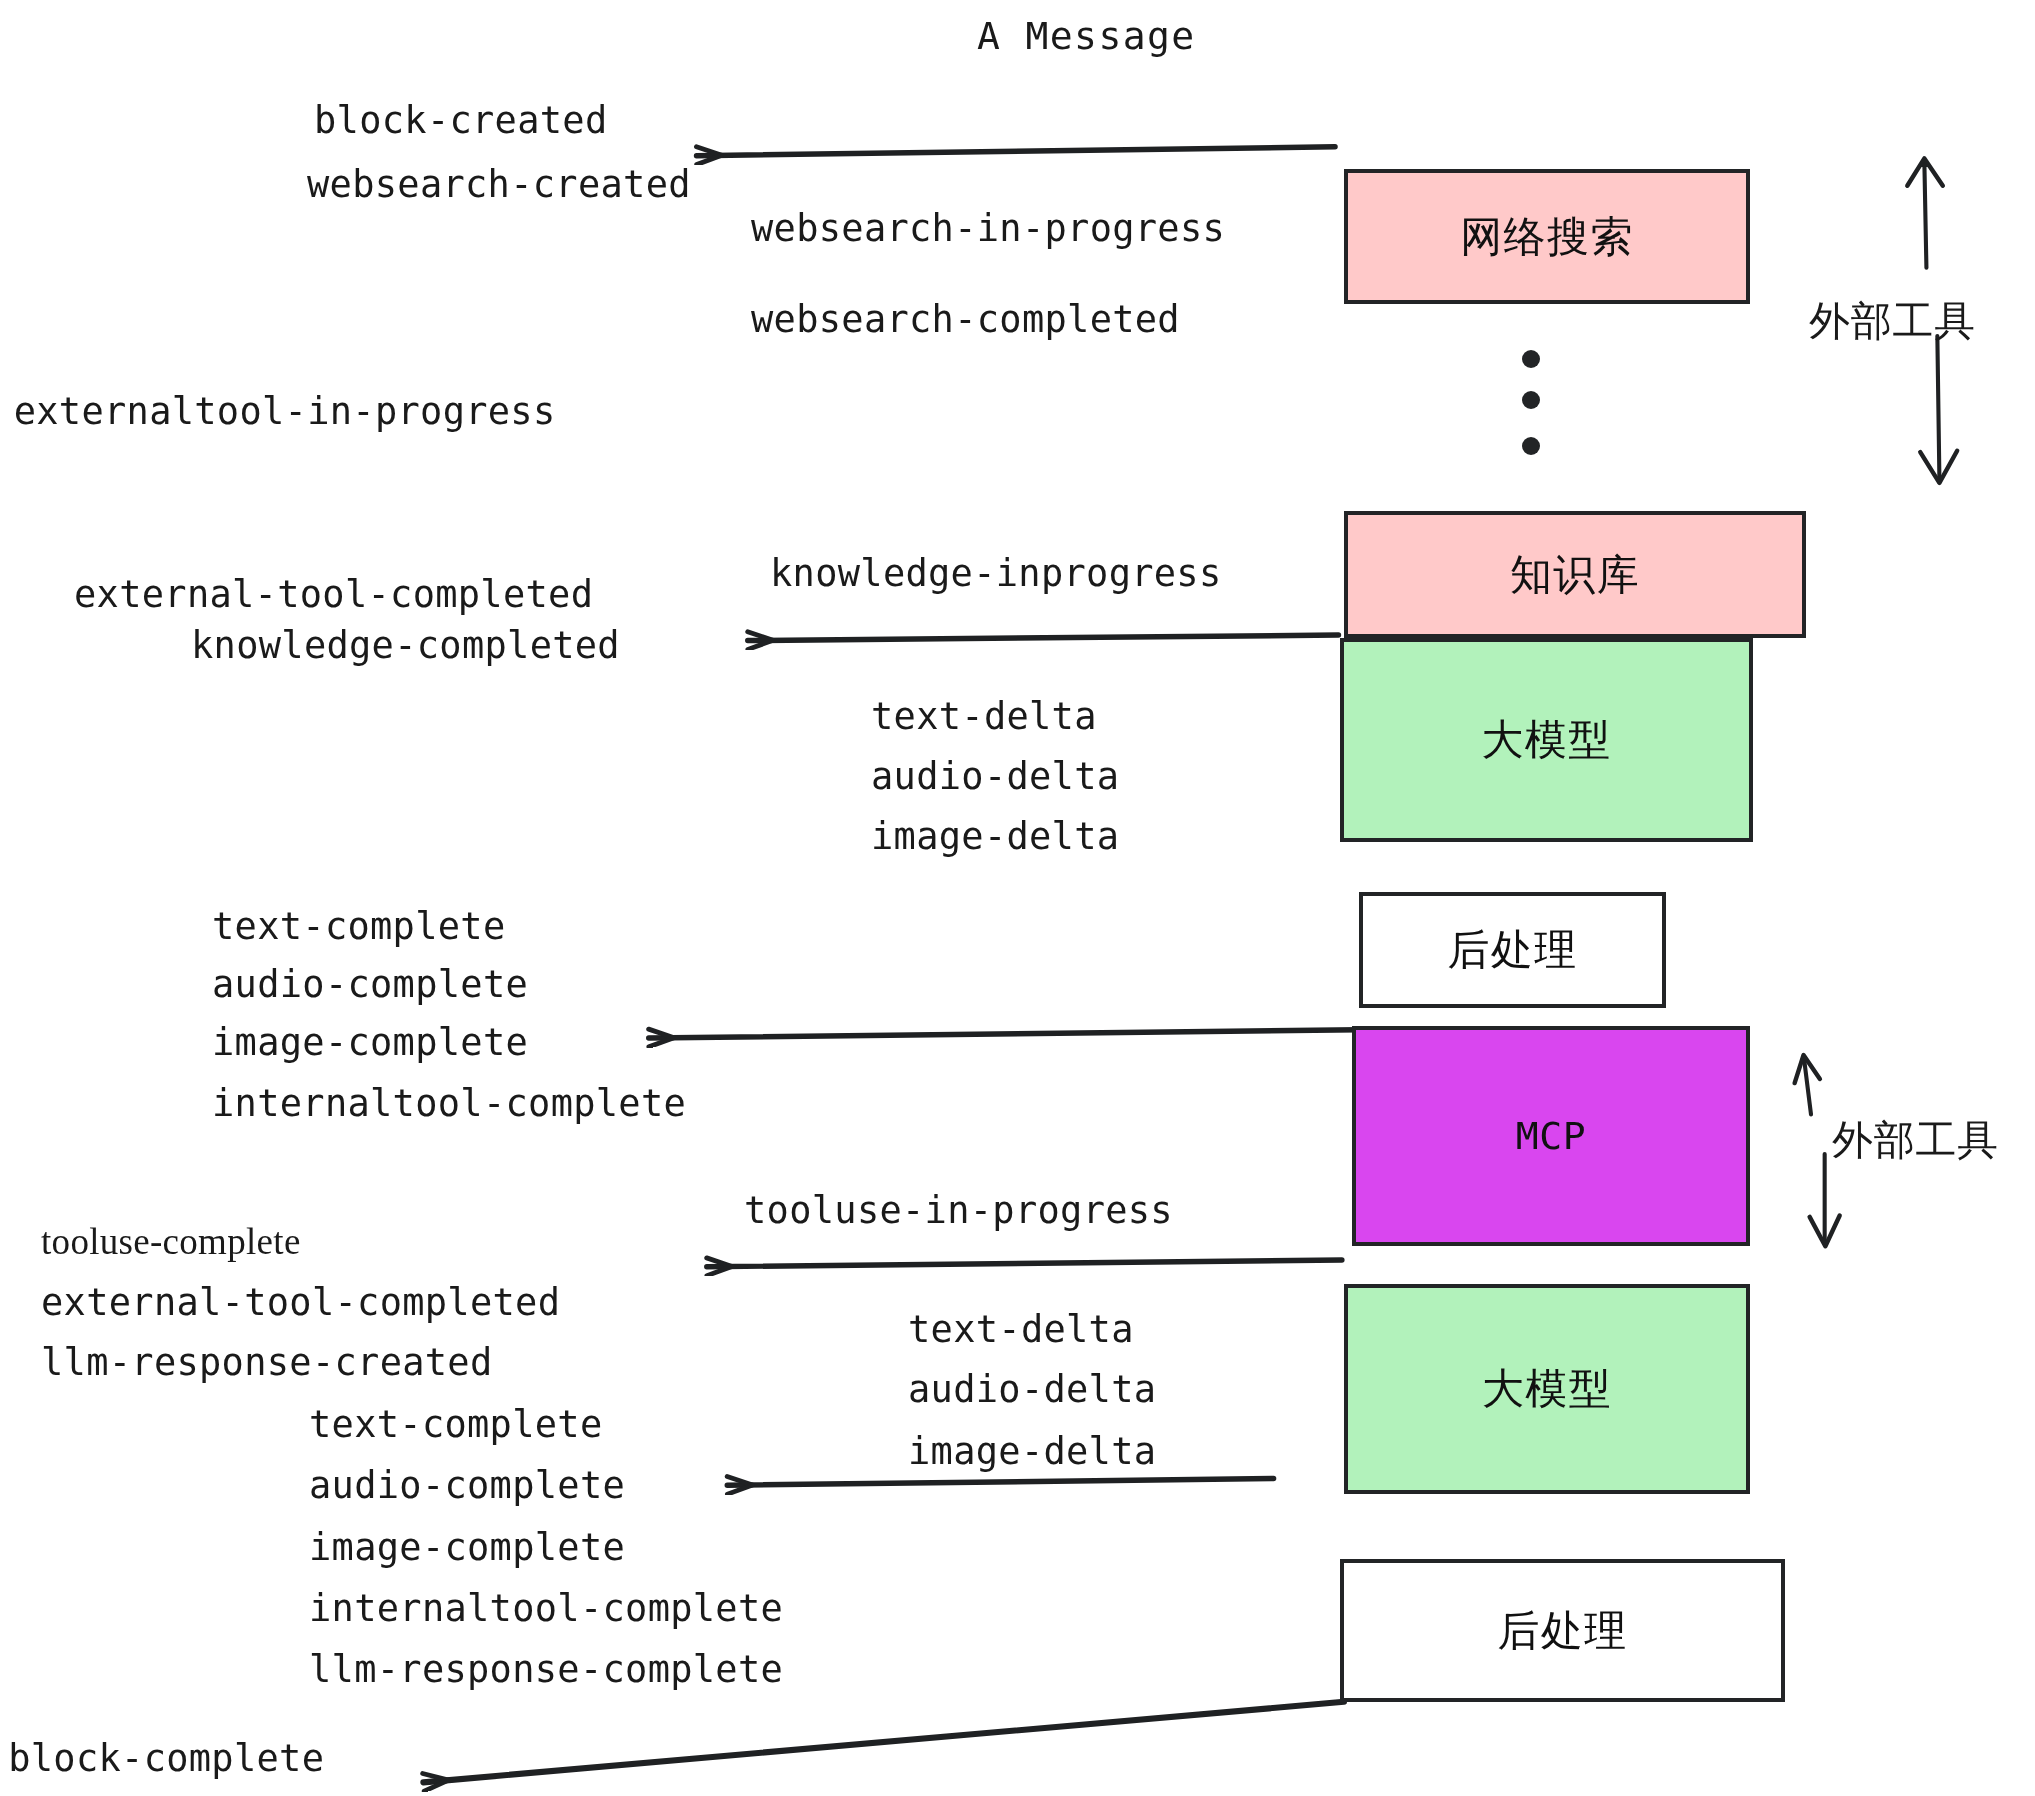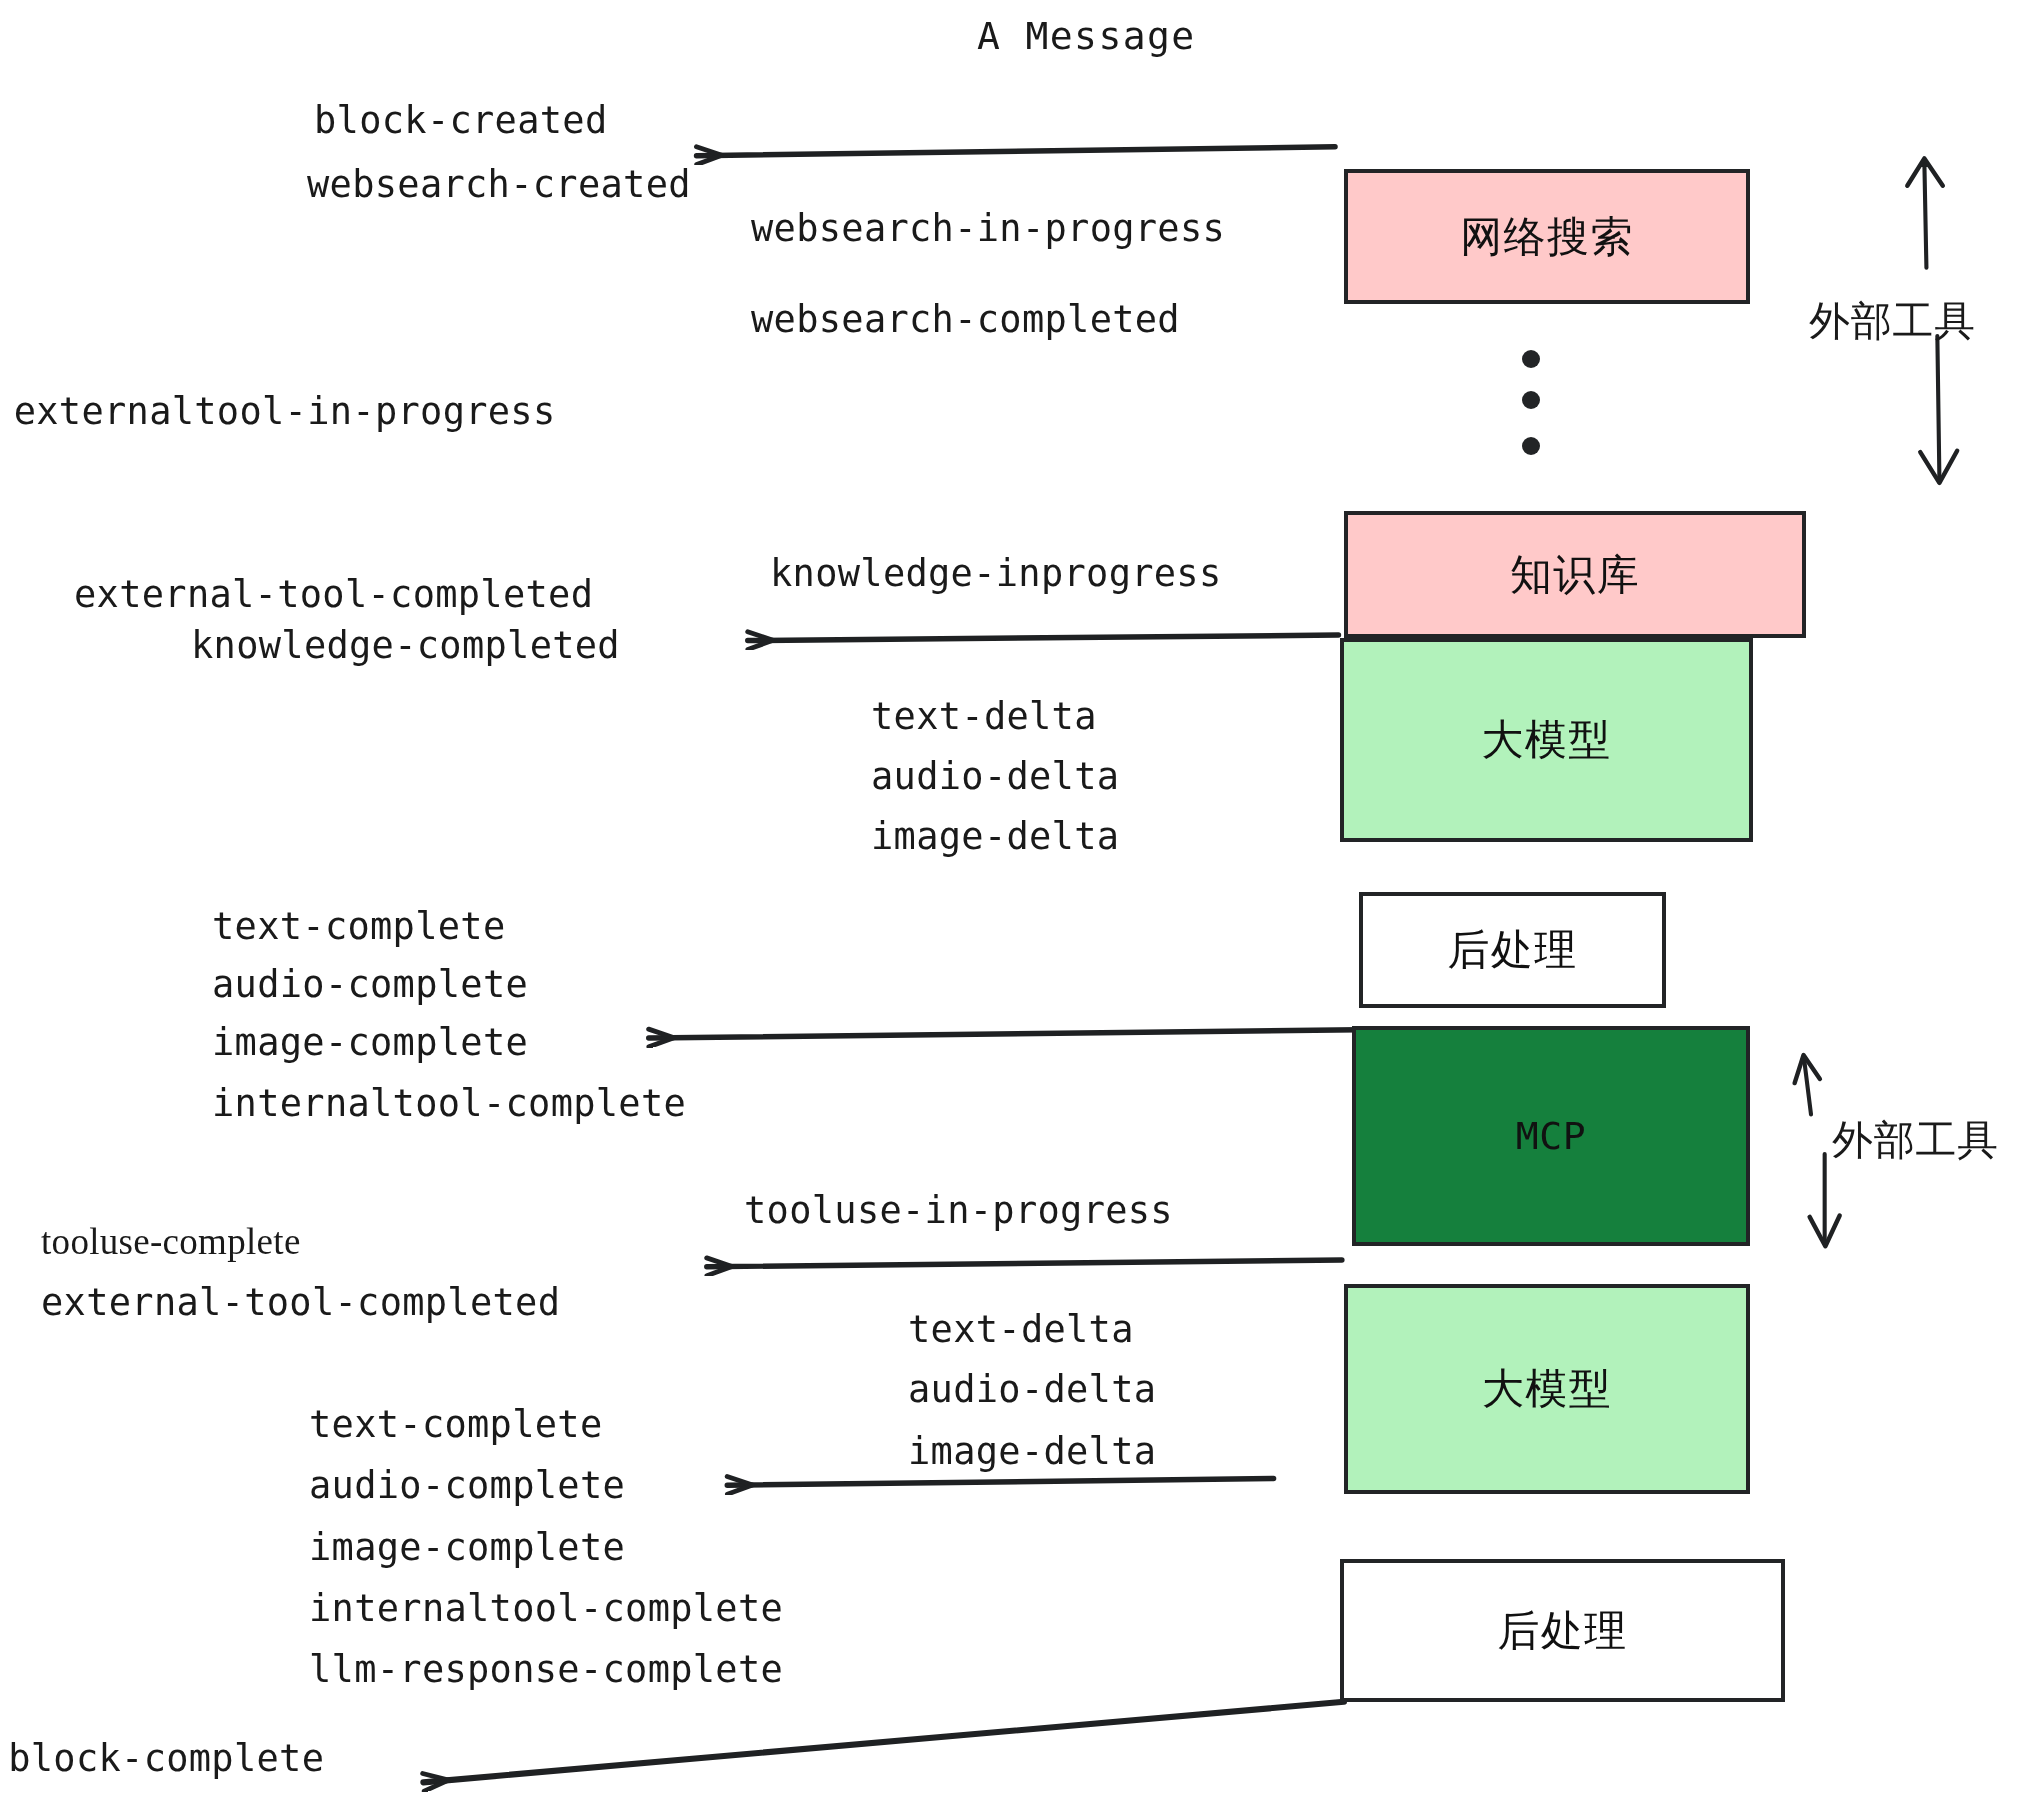--- a/index.html
+++ b/index.html
@@ -145,21 +145,21 @@
   </div>
 
   <div class="node" style="left:1340px; top:638px; width:413px; height:204px; background:#B2F2BB;">
     <span>大模型</span>
   </div>
 
   <div class="node" style="left:1359px; top:892px; width:307px; height:116px; background:#FFFFFF;">
     <span>后处理</span>
   </div>
 
-  <div class="node mono" style="left:1352px; top:1026px; width:398px; height:220px; background:#15803d;">
+  <div class="node mono" style="left:1352px; top:1026px; width:398px; height:220px; background:#d946ef;">
     <span>MCP</span>
   </div>
 
   <div class="node" style="left:1344px; top:1284px; width:406px; height:210px; background:#B2F2BB;">
     <span>大模型</span>
   </div>
 
   <div class="node" style="left:1340px; top:1559px; width:445px; height:143px; background:#FFFFFF;">
     <span>后处理</span>
   </div>
@@ -183,20 +183,21 @@
   <div class="evt" style="left:871px; top:818px;">image-delta</div>
 
   <div class="evt" style="left:212px;  top:908px;">text-complete</div>
   <div class="evt" style="left:212px;  top:966px;">audio-complete</div>
   <div class="evt" style="left:212px;  top:1024px;">image-complete</div>
   <div class="evt" style="left:212px;  top:1085px;">internaltool-complete</div>
   <div class="evt" style="left:744px; top:1192px;">tooluse-in-progress</div>
 
   <div class="evt" style="left:41px;   top:1223px;font-family:Liberation Serif, serif;">tooluse-complete</div>
   <div class="evt" style="left:41px;   top:1284px;">external-tool-completed</div>
+  <div class="evt" style="left:41px;   top:1344px;">llm-response-created</div>
 
   <div class="evt" style="left:908px; top:1311px;">text-delta</div>
   <div class="evt" style="left:908px; top:1371px;">audio-delta</div>
   <div class="evt" style="left:908px; top:1433px;">image-delta</div>
 
   <div class="evt" style="left:309px;  top:1406px;">text-complete</div>
   <div class="evt" style="left:309px;  top:1467px;">audio-complete</div>
   <div class="evt" style="left:309px;  top:1529px;">image-complete</div>
   <div class="evt" style="left:309px;  top:1590px;">internaltool-complete</div>
   <div class="evt" style="left:309px;  top:1651px;">llm-response-complete</div>

